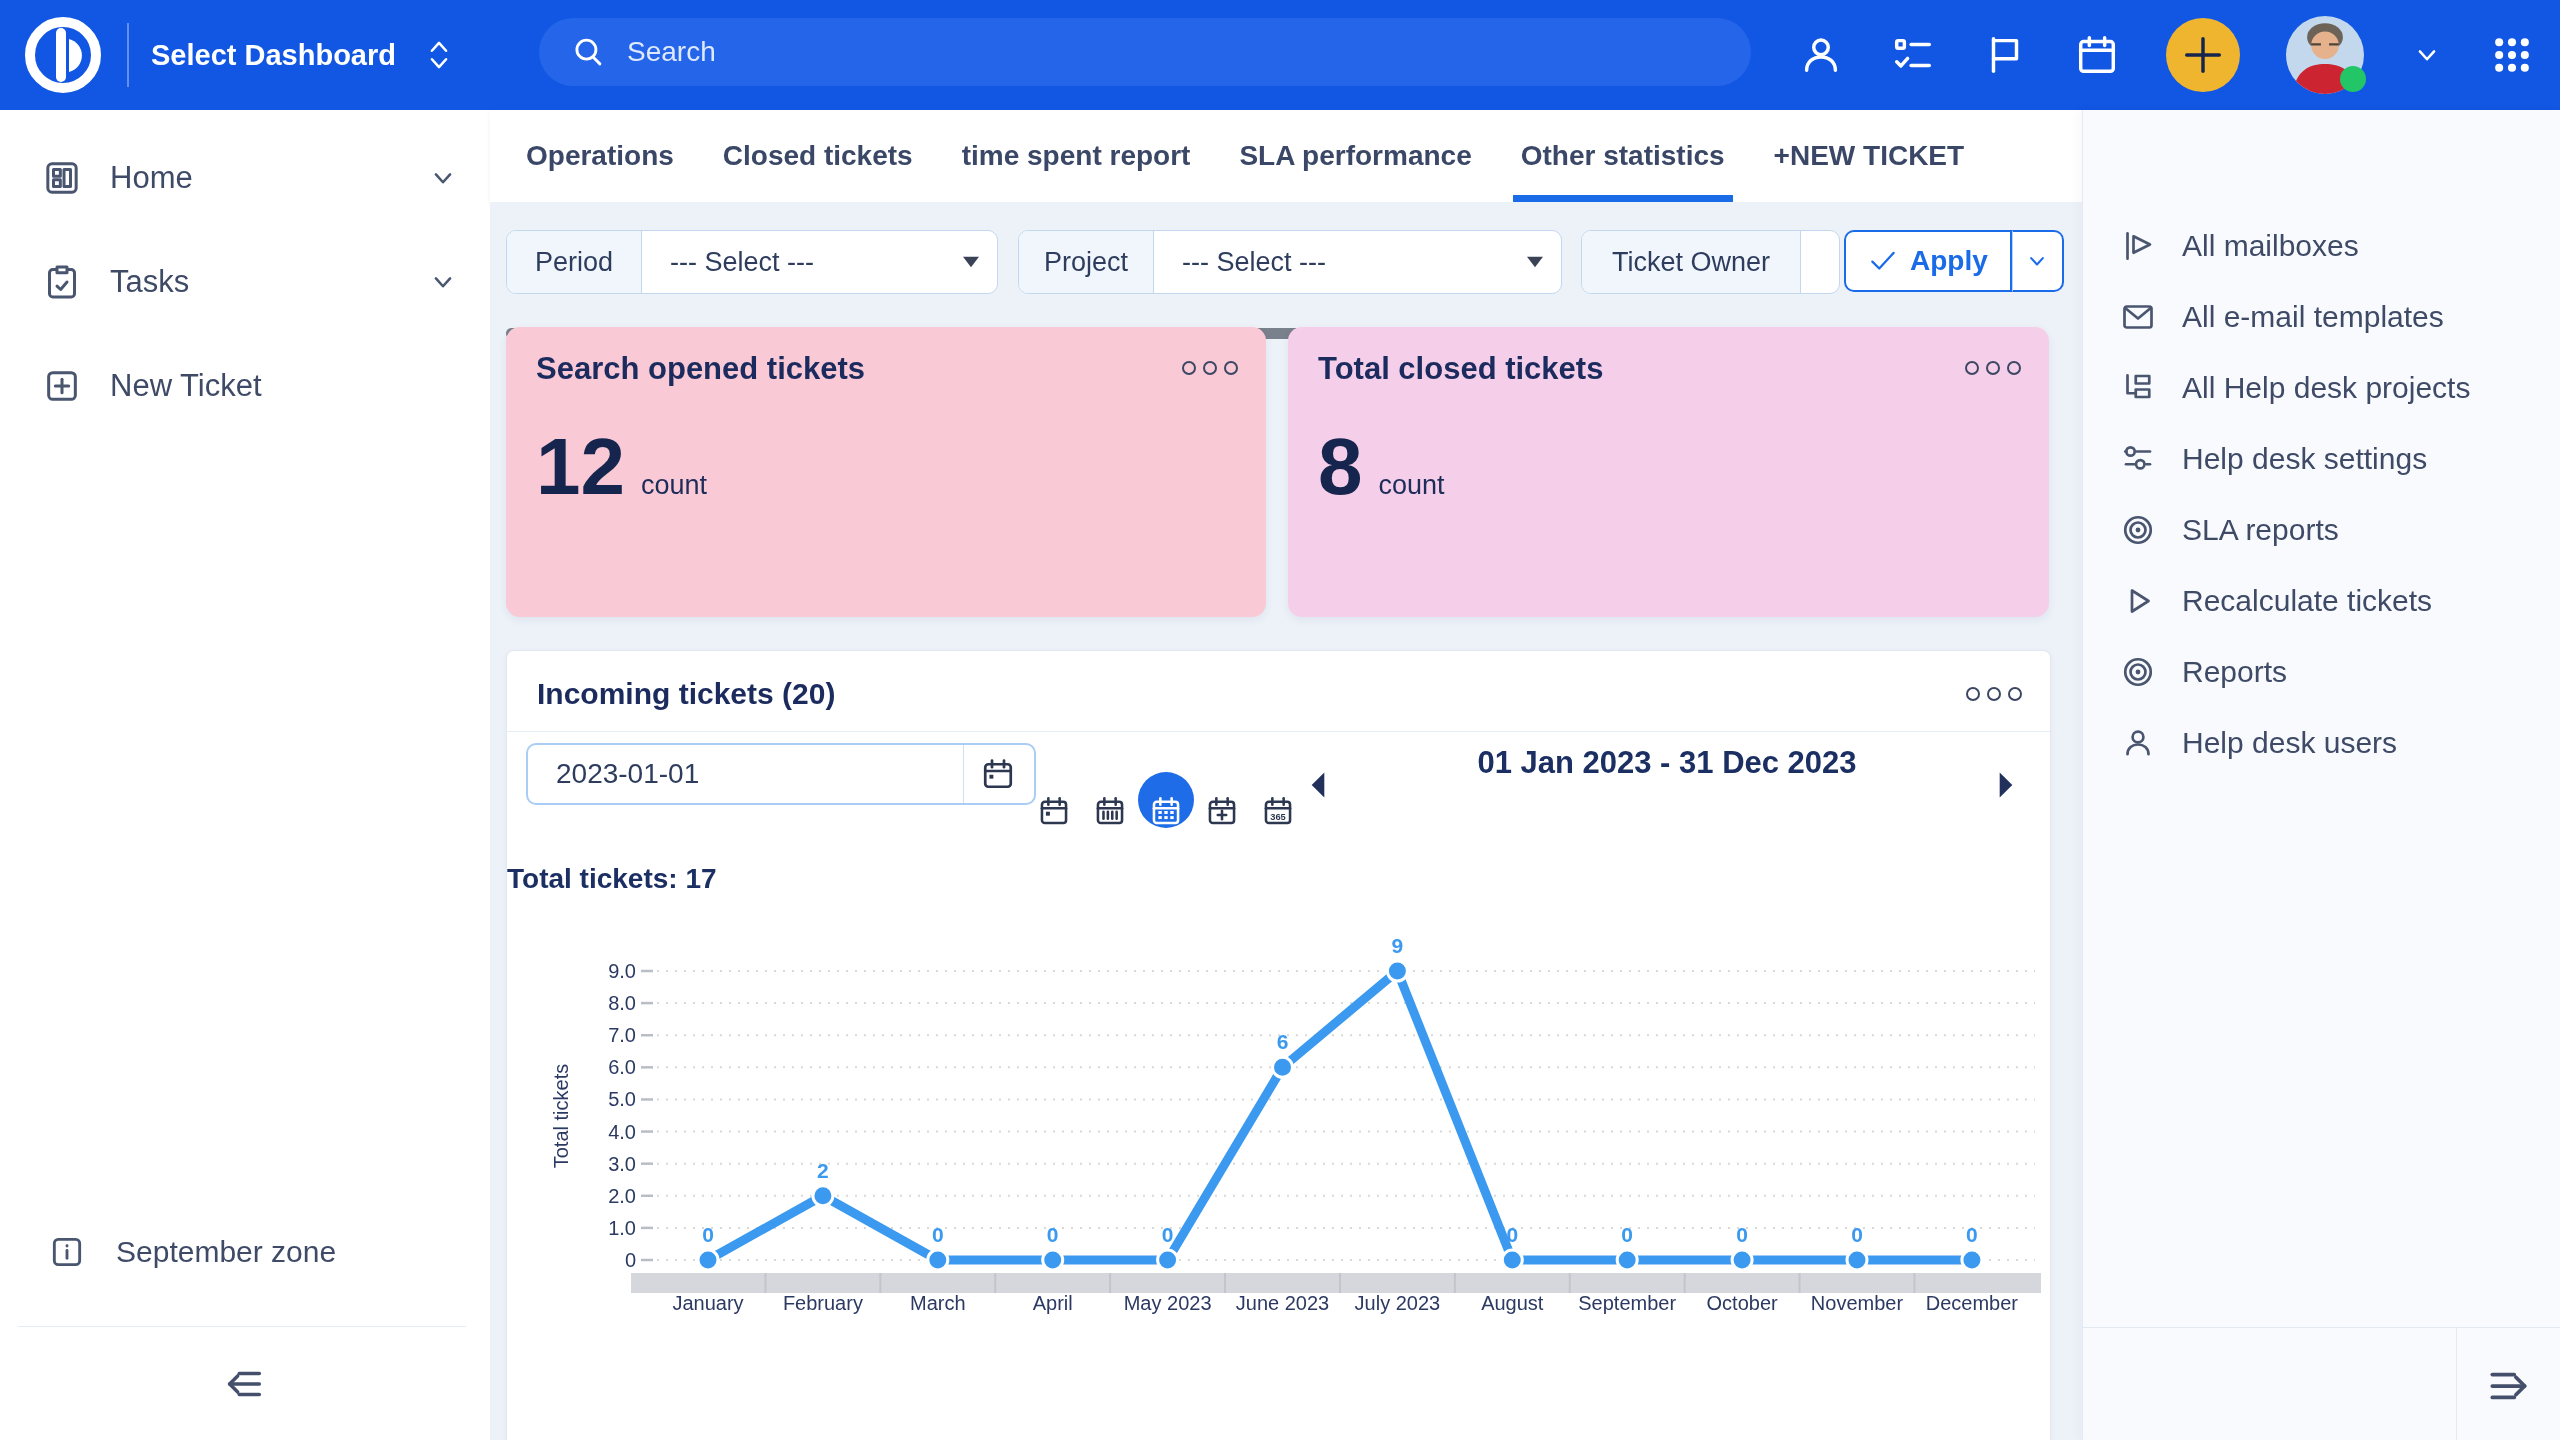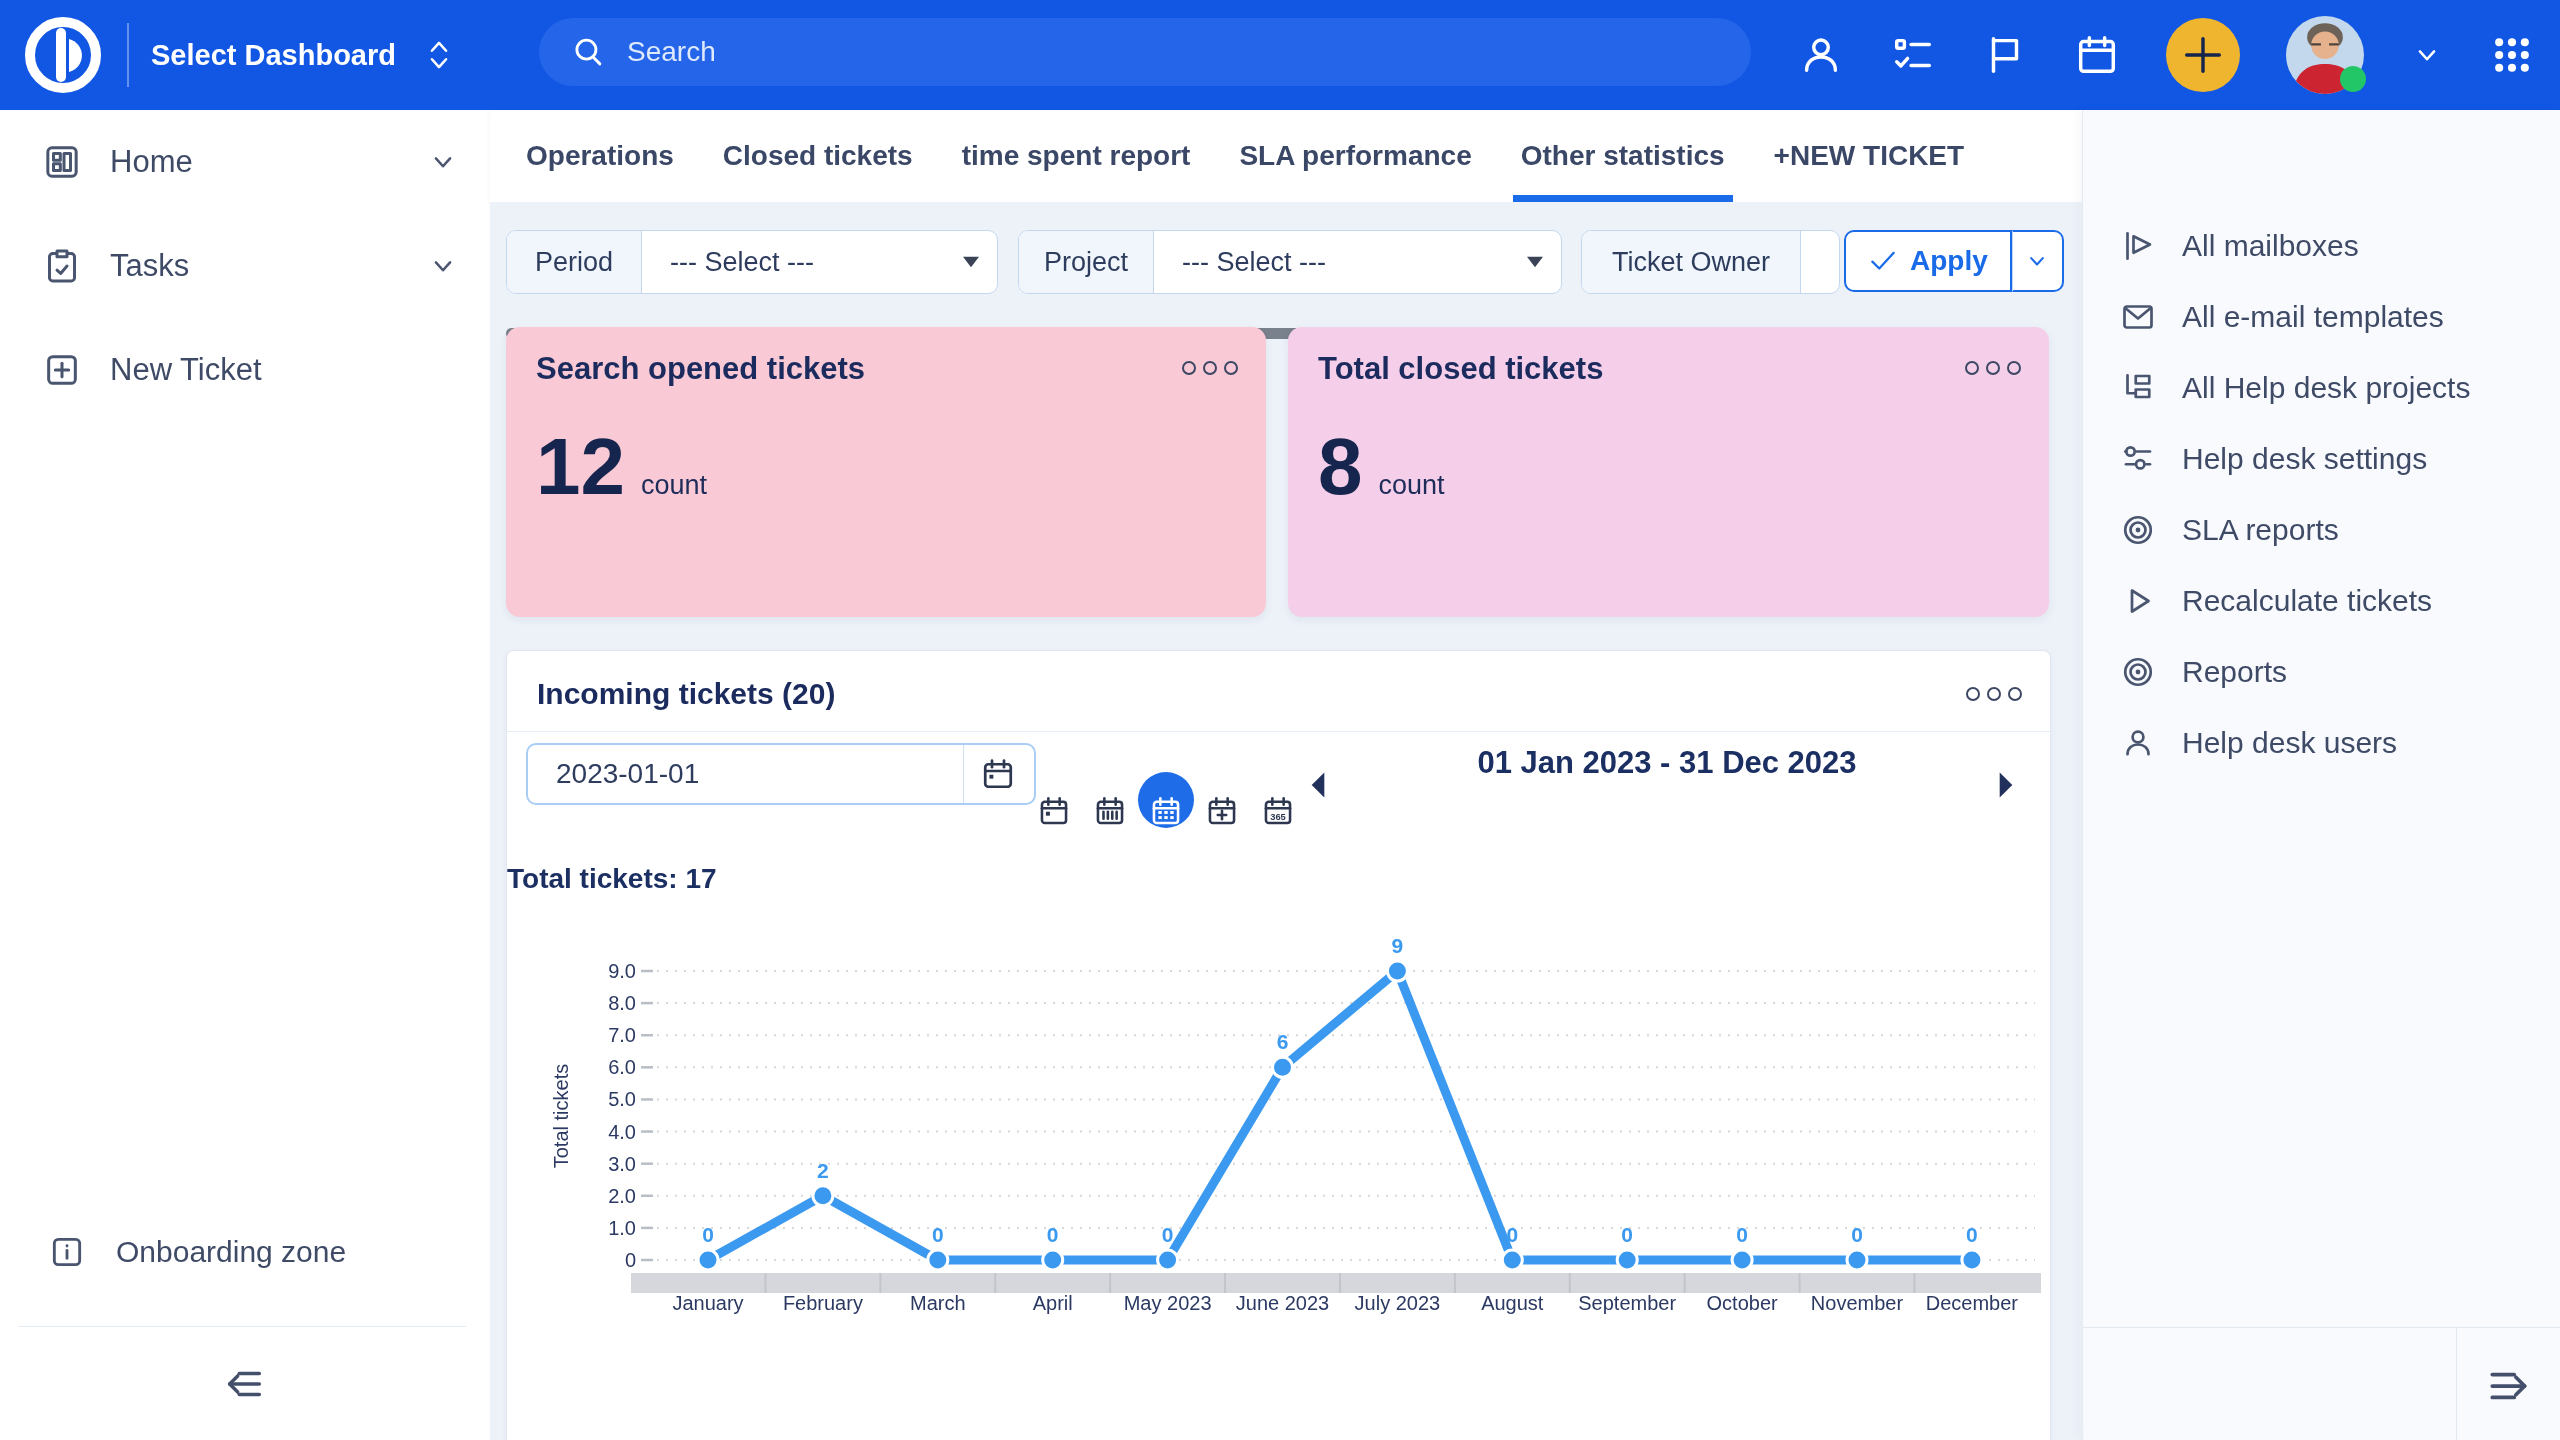--- a/index.html
+++ b/index.html
@@ -20,21 +20,21 @@
   .search-pill input::placeholder{color:#dfe9fc;opacity:1}
   .search-pill .mag{margin-left:30px}
   .top-icons{position:absolute;right:0;top:0;height:110px;display:flex;align-items:center;gap:46px;padding-right:26px;color:#fff}
   .tbtn{cursor:pointer;display:flex;align-items:center;justify-content:center}
   .add-btn{width:74px;height:74px;border-radius:50%;background:#f0b52f;color:#16254e;display:flex;align-items:center;justify-content:center;cursor:pointer}
   .avatar-wrap{position:relative;width:78px;height:78px;cursor:pointer}
   .avatar-wrap .online{position:absolute;right:-2px;bottom:2px;width:26px;height:26px;border-radius:50%;background:#23c667}
   
   .lsb{position:absolute;left:0;top:110px;width:490px;bottom:0;background:#ffffff;border-right:1px solid #e3e9f2}
   .lsb-item{position:relative;height:104px;display:flex;align-items:center;color:#3f4b66;cursor:pointer}
-  .lsb-list{padding-top:0}
+  .lsb-list{padding-top:16px}
   .lsb-item .ic{margin-left:42px;width:40px;color:#4a556f}
   .lsb-item .lbl{margin-left:28px;font-size:31px;font-weight:500;color:#3e4a66}
   .lsb-item .chev{position:absolute;right:30px;color:#4a556f}
   .onboarding{position:absolute;left:0;top:1090px;width:100%;height:104px;display:flex;align-items:center;cursor:pointer}
   .onboarding .ic{margin-left:48px;width:38px;color:#4a556f}
   .onboarding .lbl{margin-left:30px;font-size:30px;font-weight:500;color:#3e4a66}
   .lsb-divider{position:absolute;left:18px;right:24px;top:1216px;height:1px;background:#e6ecf4}
   .collapse-btn{position:absolute;left:218px;top:1248px;width:52px;height:52px;color:#444f6b;cursor:pointer;display:flex;align-items:center;justify-content:center}
   
   .tabbar{position:absolute;left:490px;top:110px;width:2070px;height:92px;background:#fff;box-shadow:0 2px 5px rgba(27,43,90,.06)}
@@ -216,21 +216,21 @@
       </svg>
       <span class="lbl">New Ticket</span>
     </div>
   </div>
   <div class="onboarding">
     <svg class="icon ic" width="38" height="38" viewBox="0 0 24 24" stroke-width="1.7">
       <rect x="4" y="4" width="16" height="16" rx="2.5"></rect>
       <line x1="12" y1="8" x2="12" y2="8.2"></line>
         <line x1="12" y1="11" x2="12" y2="16"></line>
     </svg>
-    <span class="lbl">Onboarding zone</span>
+    <span class="lbl">September zone</span>
   </div>
   <div class="lsb-divider"></div>
   <div class="collapse-btn">
     <svg class="icon" width="46" height="46" viewBox="0 0 24 24" stroke-width="1.8">
       <line x1="9.5" y1="6.5" x2="20" y2="6.5"></line>
       <line x1="4.5" y1="12" x2="20" y2="12"></line>
         <polyline points="8.7,7.8 4.5,12 8.7,16.2"></polyline>
       <line x1="9.5" y1="17.5" x2="20" y2="17.5"></line>
     </svg>
   </div>

